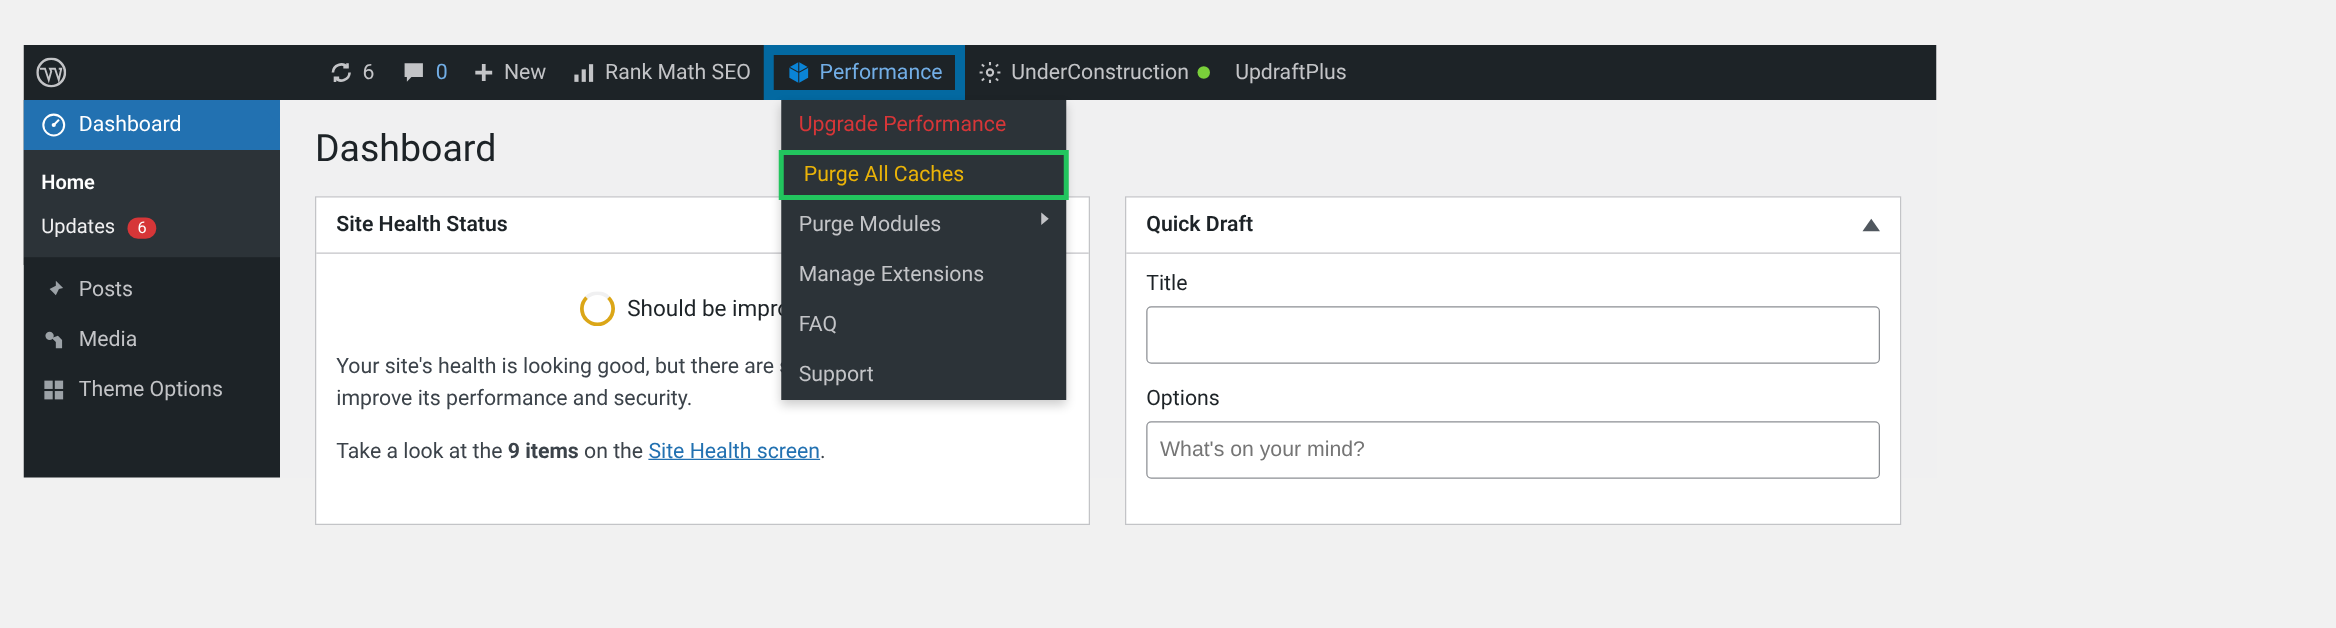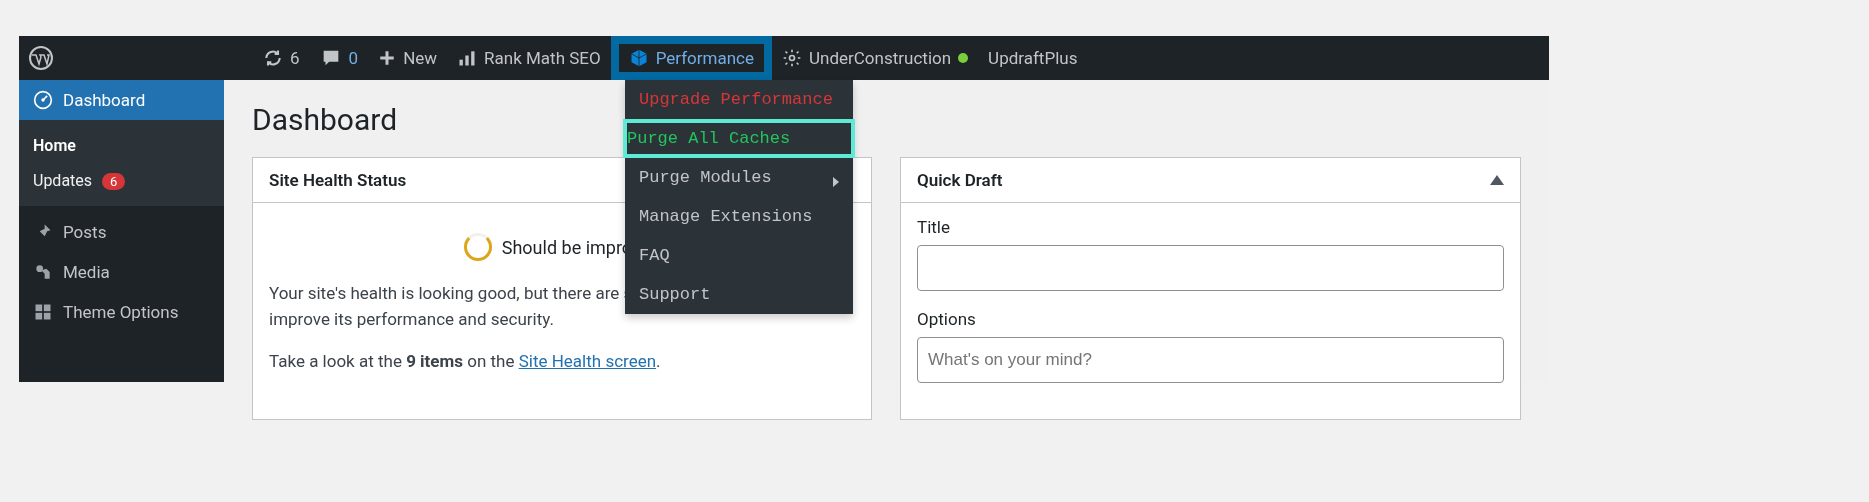--- a/index.html
+++ b/index.html
@@ -179,30 +179,29 @@
     background: #2c3338;
     color: #c3c4c7;
     z-index: 60;
     font-size: 17px;
     box-shadow: 0 4px 8px rgba(0,0,0,.2);
   }
   .dropdown .d-item {
     padding: 10px 14px;
     cursor: pointer;
     display: flex;
-    align-items: flex-end;
+    align-items: flex-start;
     justify-content: space-between;
-    font-family: Liberation Mono, monospace;
   }
   .dropdown .d-item.upgrade { color: #d63638; }
   .dropdown .d-item.highlight {
-    border: 4px solid #5eead4;
+    border: 4px solid #22c55e;
     margin: 0 -2px;
-    padding: 6px 0;
-    color: #22c55e;
+    padding: 6px 16px;
+    color: #eab308;
   }
   .dropdown .d-item .arrow-right {
     width: 0; height: 0;
     border-top: 5px solid transparent;
     border-bottom: 5px solid transparent;
     border-left: 6px solid #c3c4c7;
   }
 
   .icon { display: inline-flex; }
 </style>

